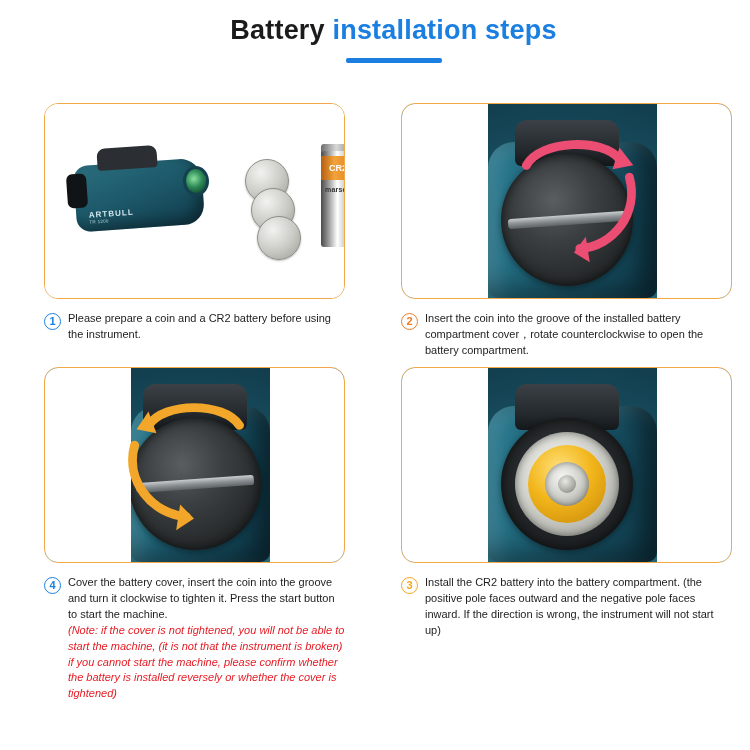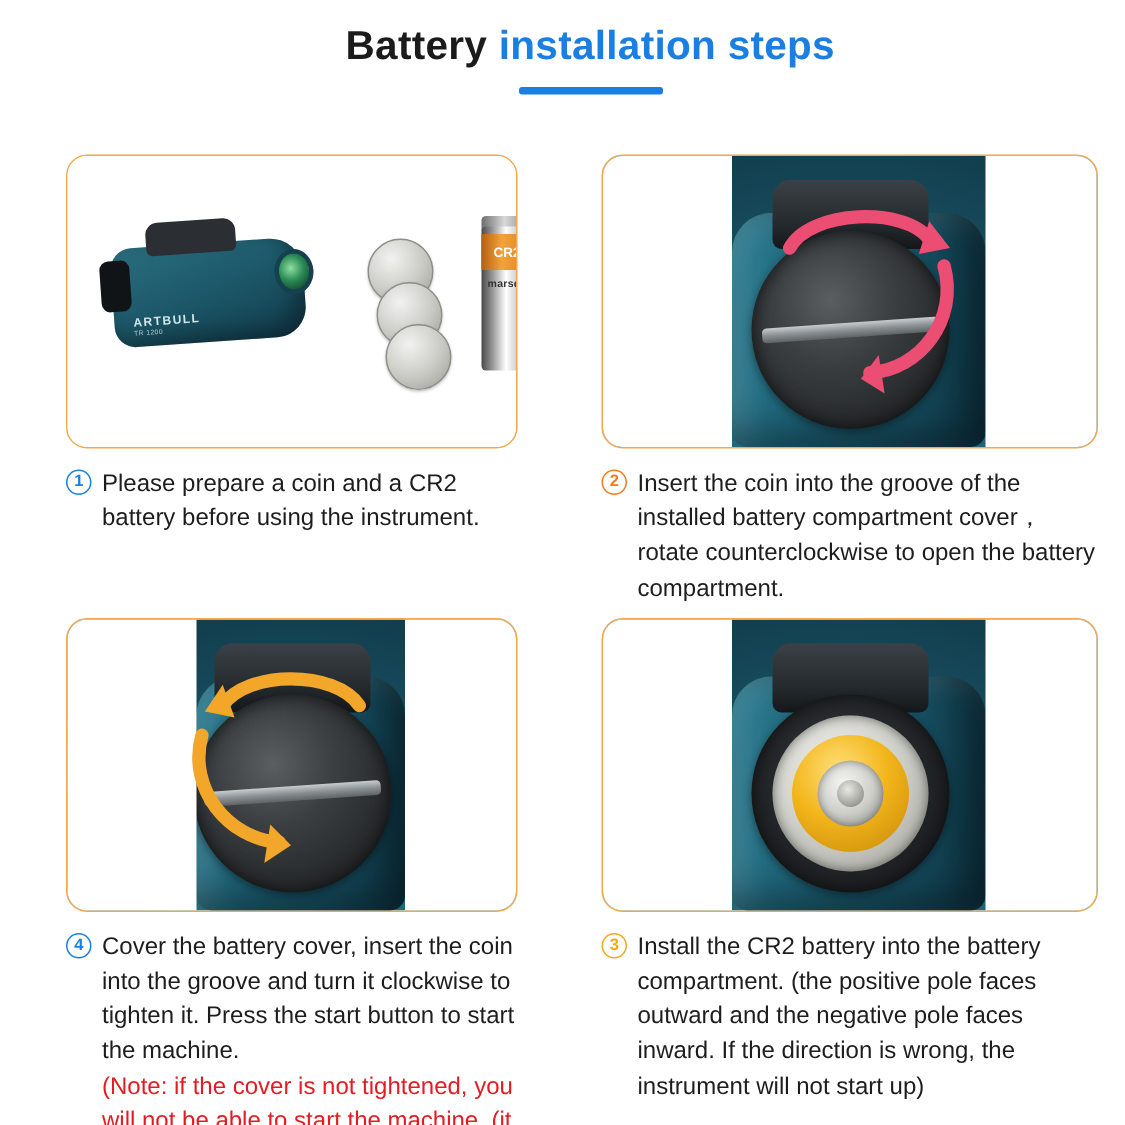--- a/index.html
+++ b/index.html
@@ -84,25 +84,25 @@
     color: #1a7fe0;
     font-size: 11px;
     line-height: 14px;
     text-align: center;
     font-weight: bold;
     margin-top: 2px;
   }
   .badge.orange { border-color: #f07c22; color: #f07c22; }
   .badge.yellow { border-color: #f3a81d; color: #f3a81d; }
   .cap-text {
-    font-size: 16px;
+    font-size: 11px;
     line-height: 1.45;
     color: #1d1d1d;
   }
-  .cap-text .note { color: #e51b23; display: block; }
+  .cap-text .note { color: #e51b23; display: block; font-style: italic; }
 
   
   .scene1-bg { position: absolute; inset: 0; background: #fff; }
   .rf-body {
     position: absolute;
     left: 30px; top: 58px;
     width: 128px; height: 66px;
     background: linear-gradient(160deg, #2b6f7f 0%, #1d5a6b 45%, #123c4c 100%);
     border-radius: 14px 22px 20px 14px;
     box-shadow: inset -6px -6px 14px rgba(0,0,0,.35);

